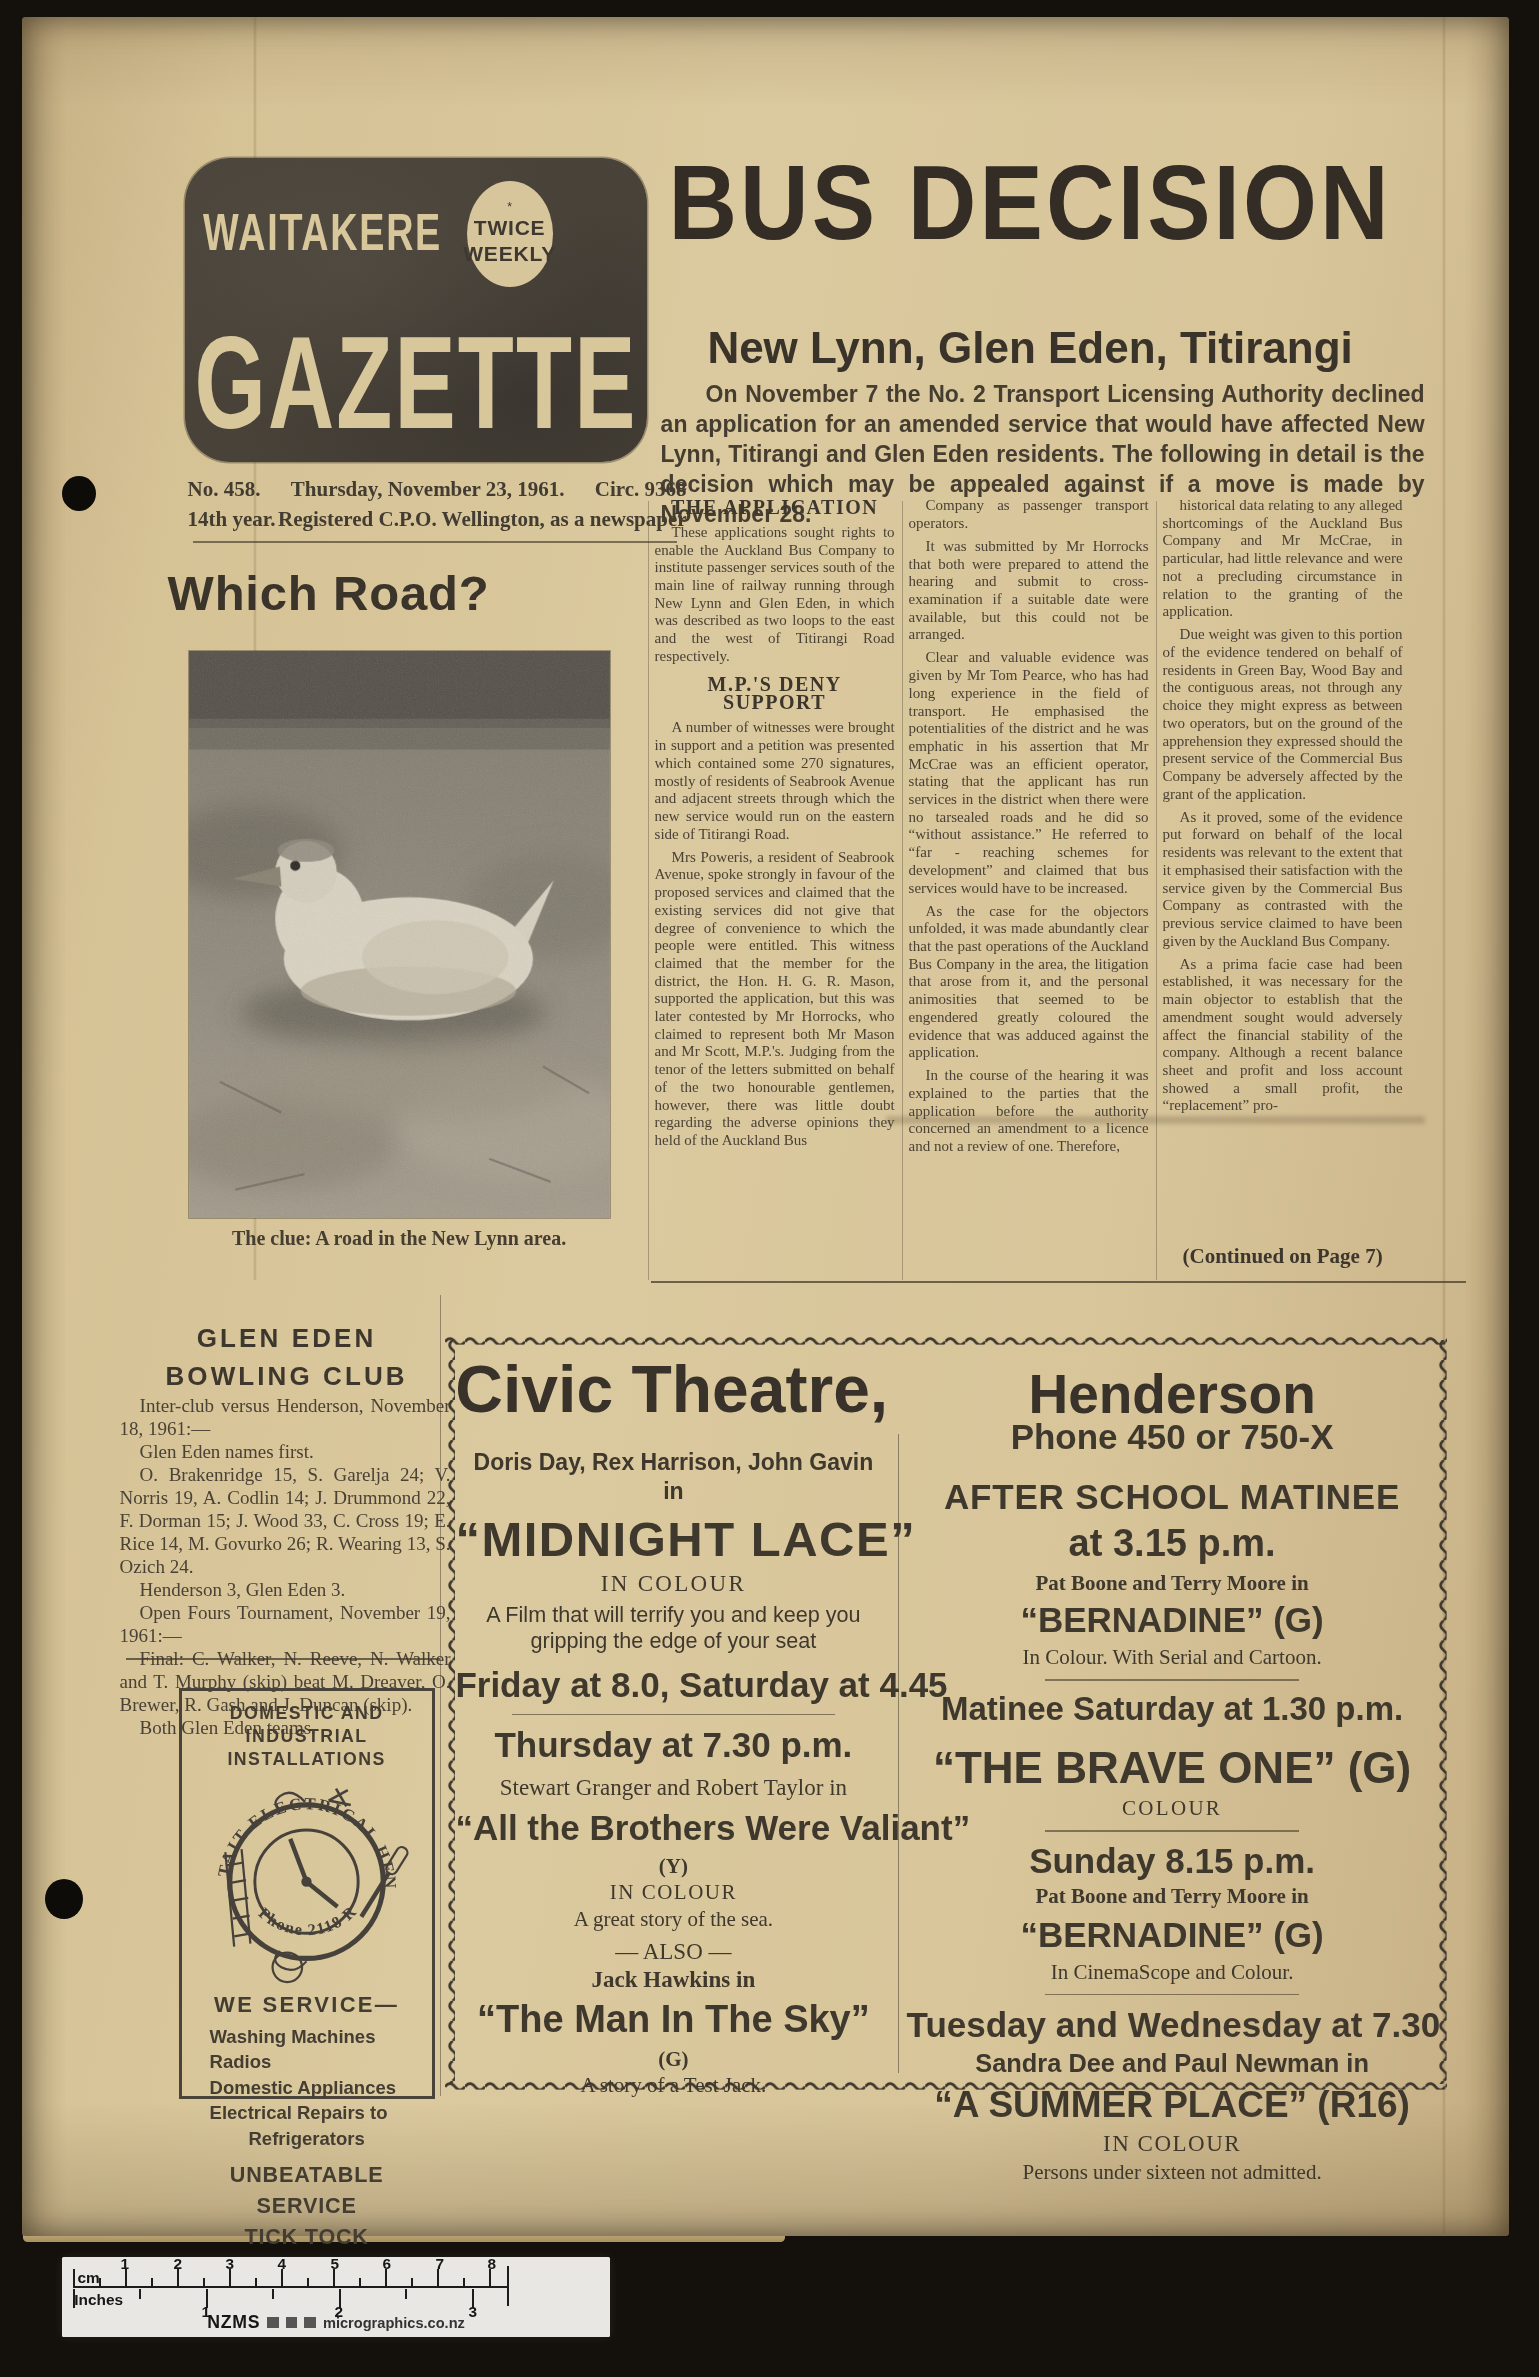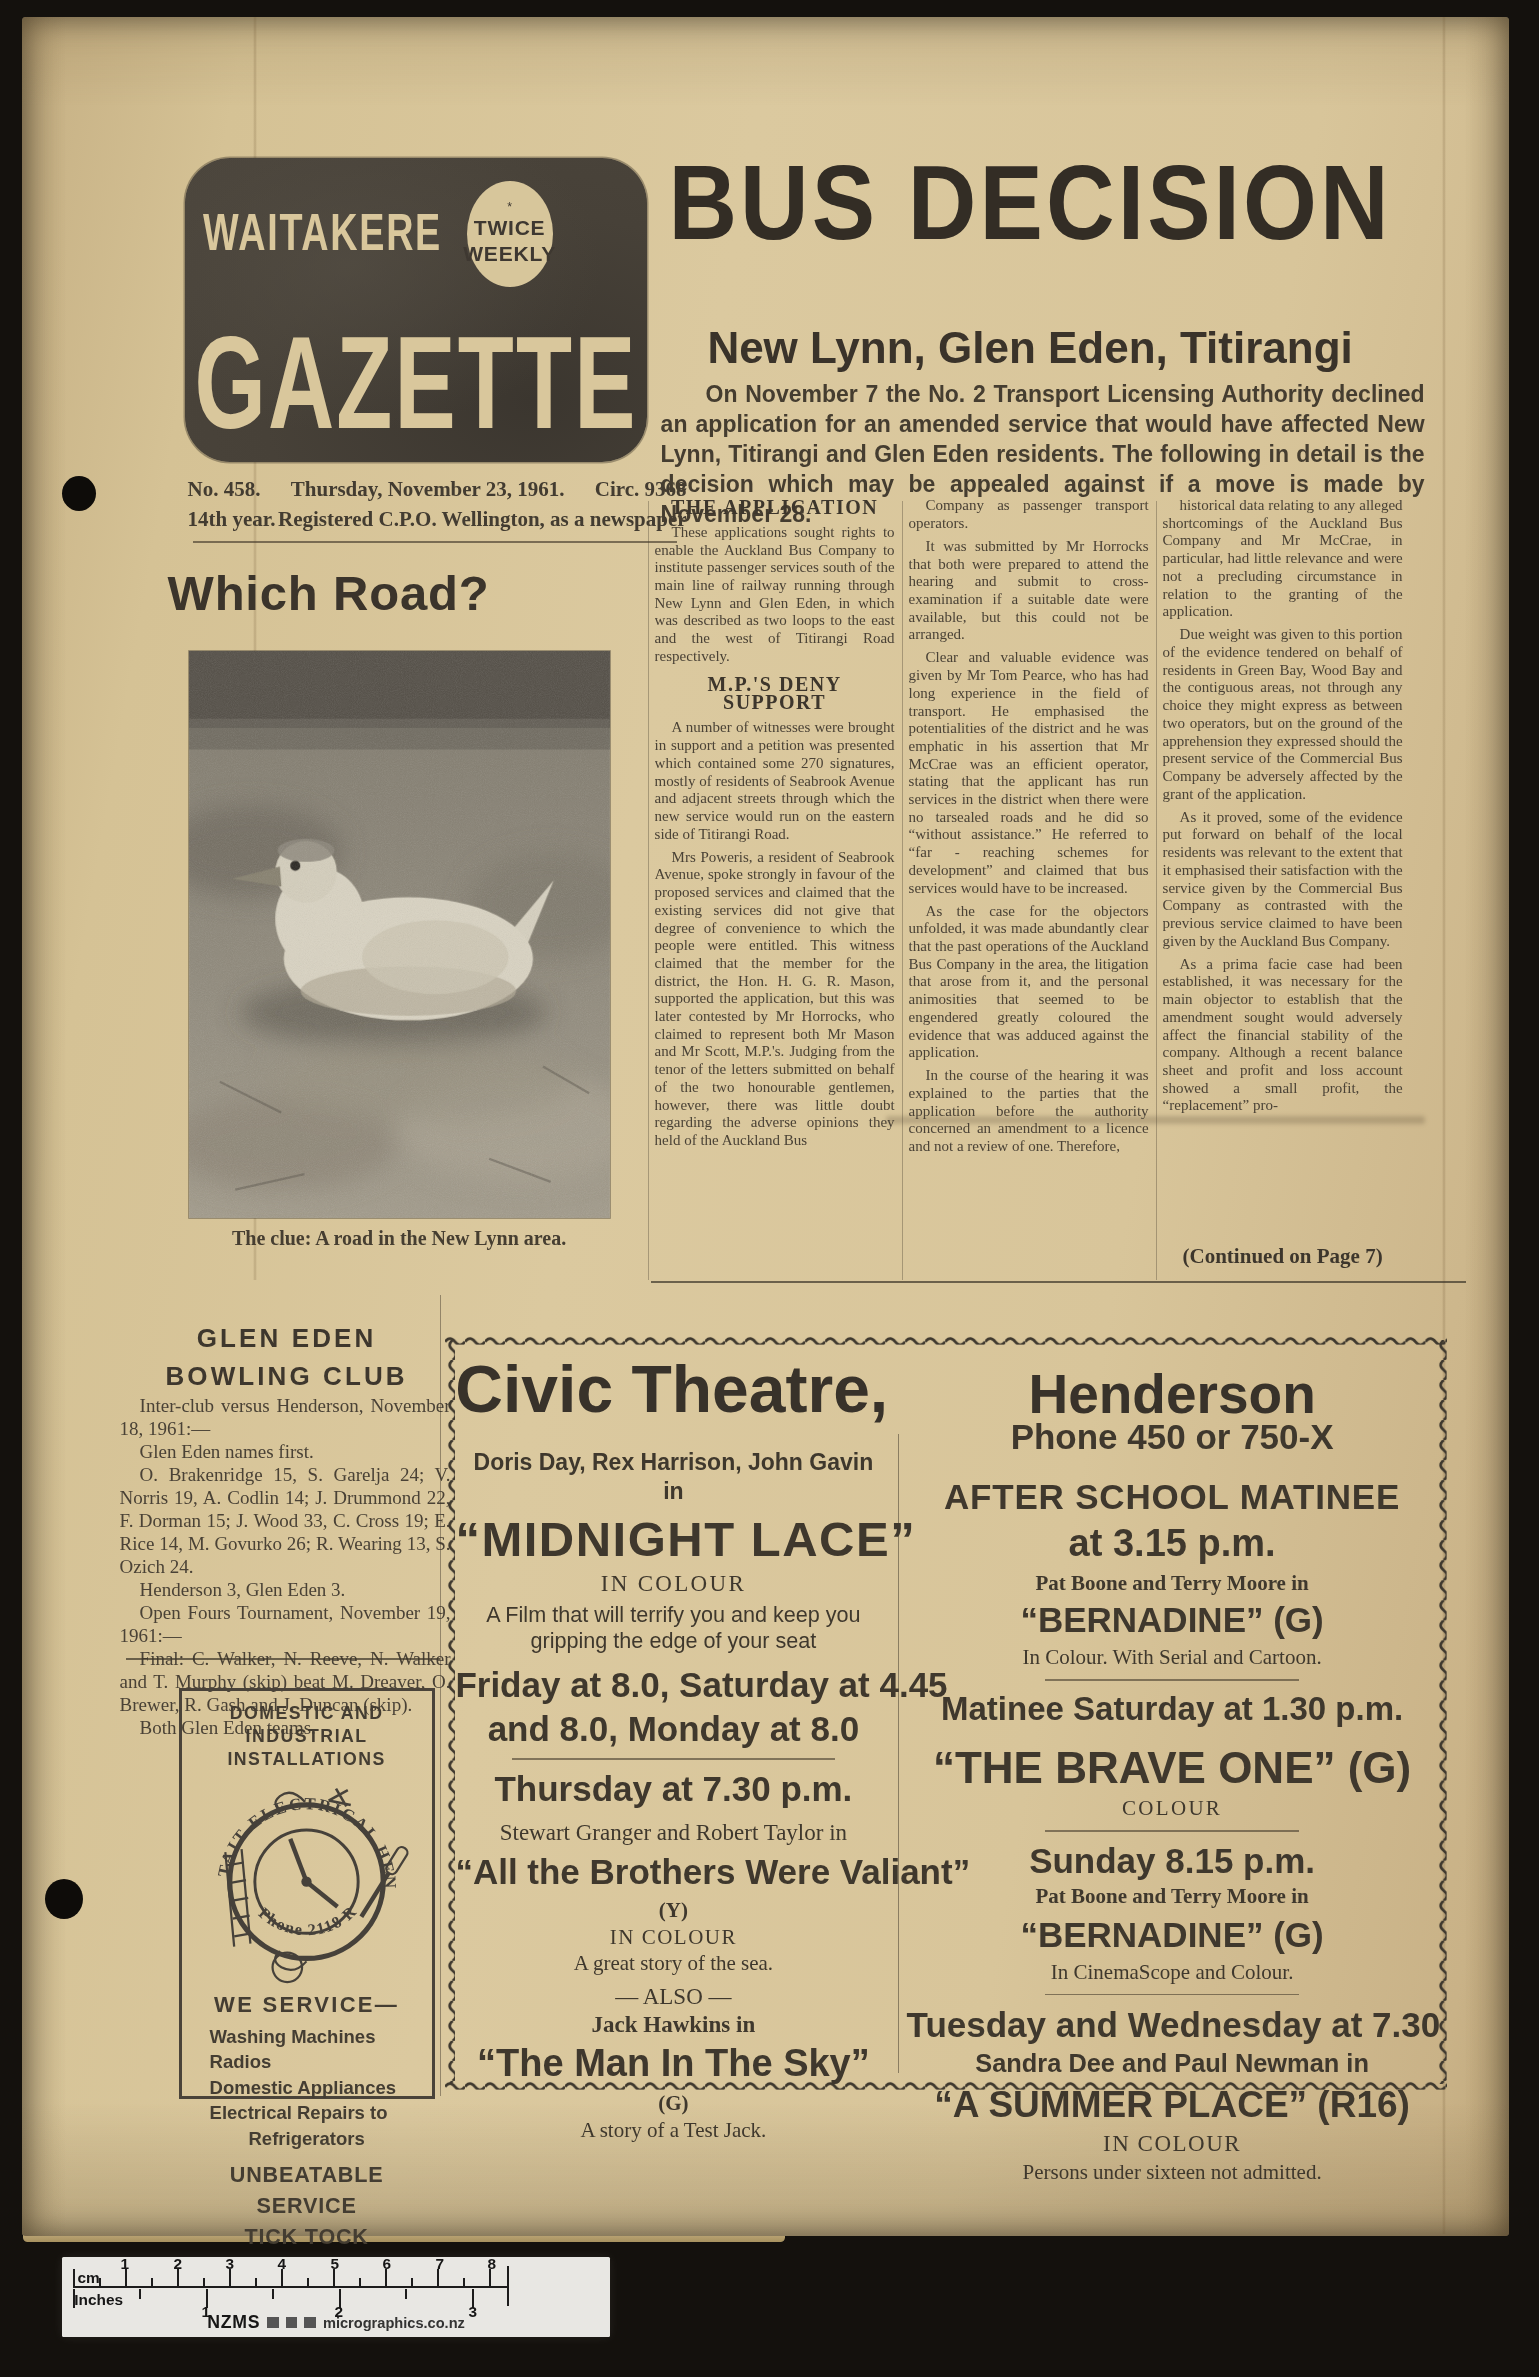--- a/index.html
+++ b/index.html
@@ -312,21 +312,20 @@
       <div class="civ-div"></div>
 
       <div class="civ-col" style="left:10.8px;top:115px;width:436px;">
         <div class="fs30b">Doris Day, Rex Harrison, John Gavin</div>
         <div class="fs30b" style="margin-top:1.5px;">in</div>
         <div class="film-big" style="margin-top:6.2px;">“MIDNIGHT LACE”</div>
         <div class="serif30" style="margin-top:4.6px;letter-spacing:2.3px;">IN COLOUR</div>
         <div class="fs28 sans" style="margin-top:4.6px;">A Film that will terrify you and keep you</div>
         <div class="fs28 sans">gripping the edge of your seat</div>
         <div class="times" style="margin-top:10.8px;">Friday at 8.0, Saturday at 4.45</div>
-        <div class="times" style="margin-top:4.6px;">and 8.0, Monday at 8.0</div>
         <div class="crule" style="width:323px;"></div>
         <div class="times">Thursday at 7.30 p.m.</div>
         <div class="serif30" style="margin-top:10.8px;">Stewart Granger and Robert Taylor in</div>
         <div class="film-med" style="margin-top:6.2px;">“All the Brothers Were Valiant”</div>
         <div class="serif27" style="margin-top:6.2px;font-weight:bold;">(Y)</div>
         <div class="serif27" style="margin-top:1.5px;letter-spacing:1.5px;">IN COLOUR</div>
         <div class="serif27" style="margin-top:1.5px;">A great story of the sea.</div>
         <div class="serif30" style="margin-top:7.7px;">— ALSO —</div>
         <div class="serif30" style="font-weight:bold;margin-top:1.5px;">Jack Hawkins in</div>
         <div class="film-med" style="font-size:38px;margin-top:4.6px;">“The Man In The Sky”</div>

